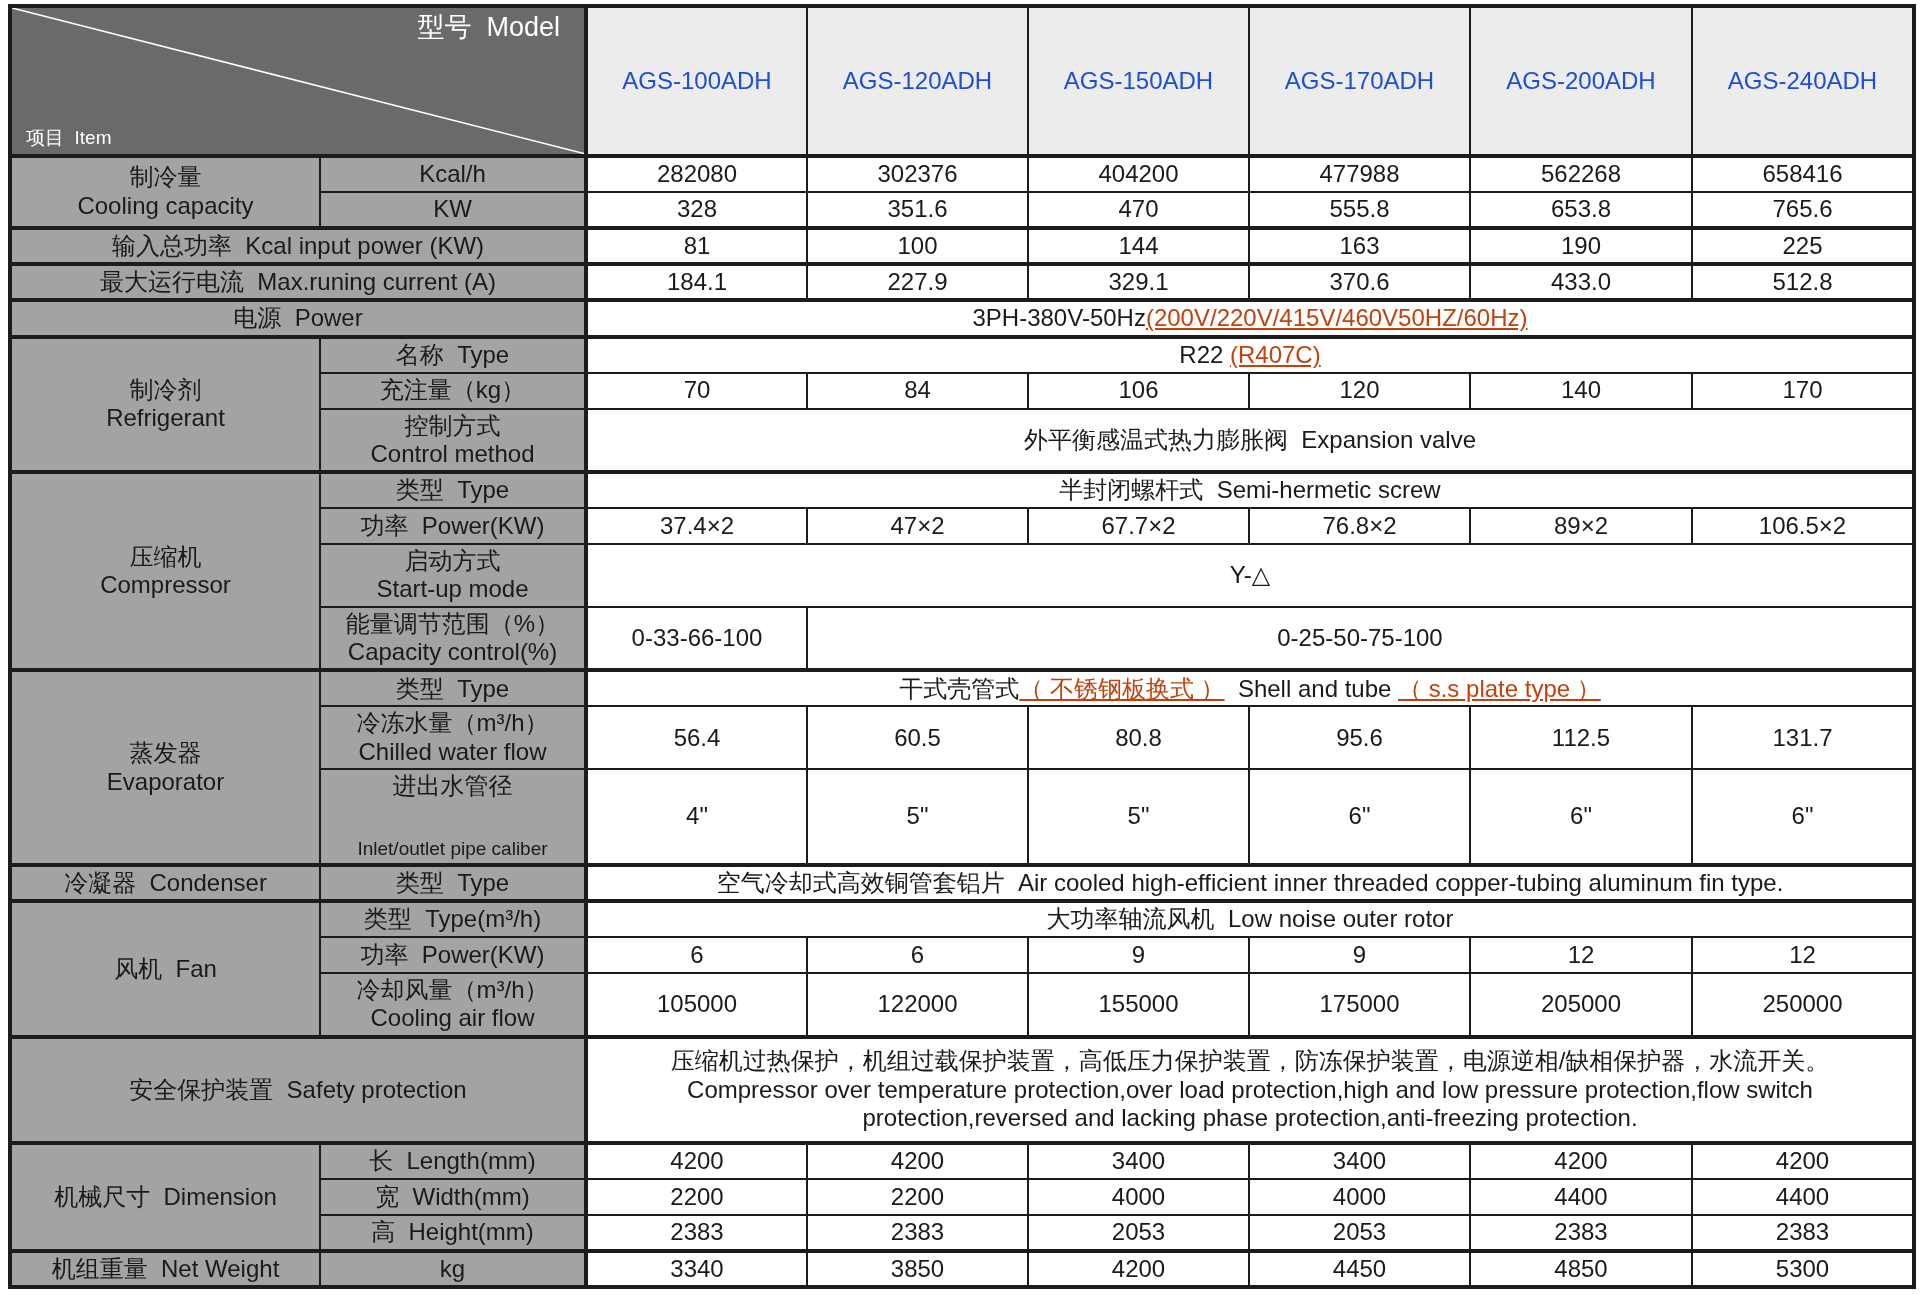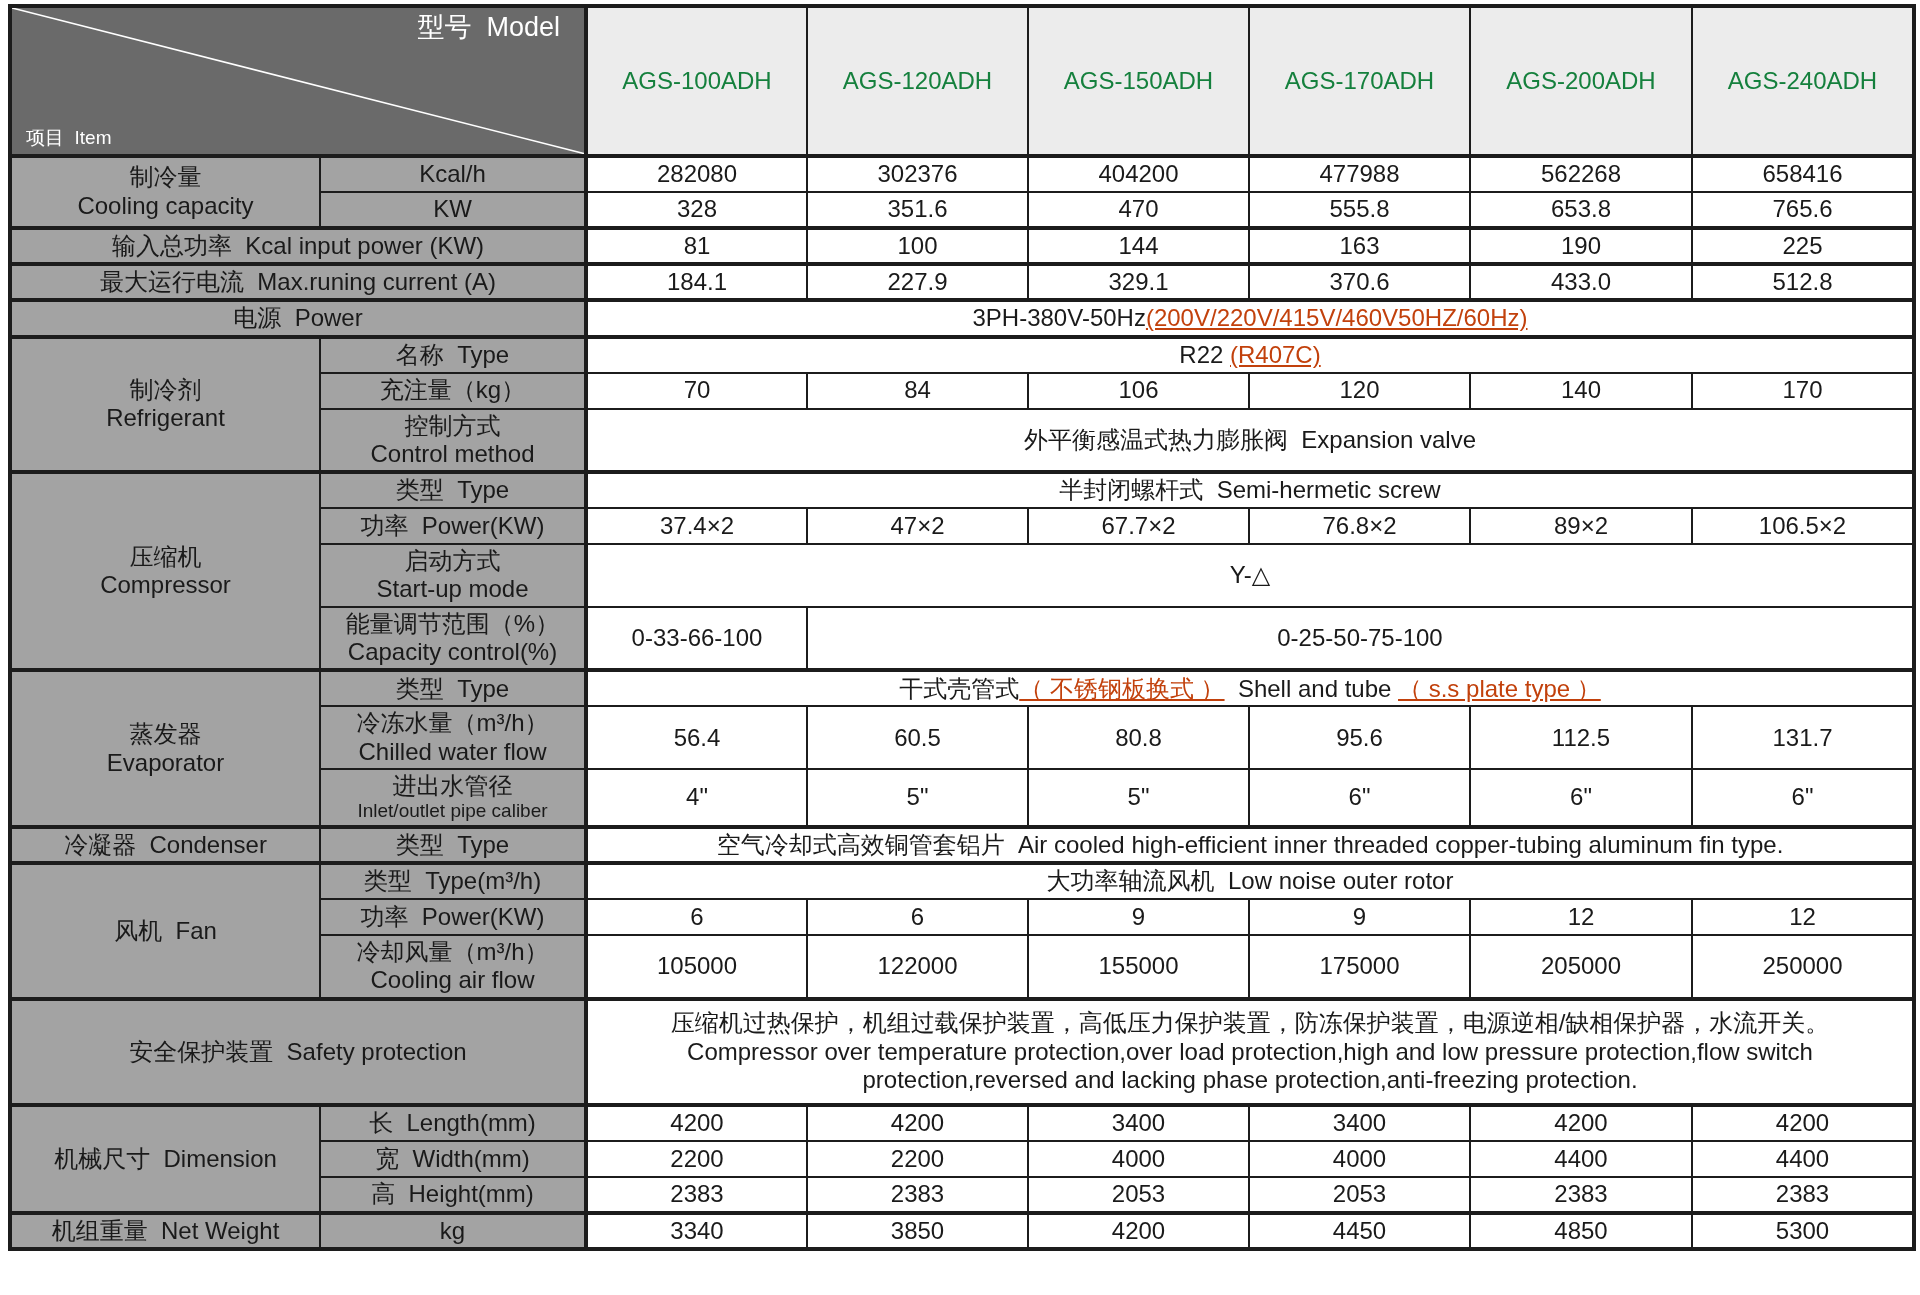--- a/index.html
+++ b/index.html
@@ -22,34 +22,34 @@
     border:2px solid #1c1c1c;
     text-align:center; vertical-align:middle;
     padding:2px 4px; font-size:24px; line-height:1.18;
     overflow:hidden; white-space:pre-wrap;
   }
   tr.gt > th, tr.gt > td { border-top:4px solid #1c1c1c; }
   td.d0, th.d0 { border-left:4px solid #1c1c1c; }
   .lbl { background:#a3a3a3; }
   .v { background:#ffffff; }
   .red { color:#c2410c;text-decoration:underline; }
-  .small { font-size:19px; }
+  .small { font-size:19px;margin-top:38px; }
   .corner {
     background:#6a6a6a; position:relative; padding:0;
   }
   .corner svg { position:absolute; left:0; top:0; width:100%; height:100%; display:block; }
   .corner-model {
     position:absolute; top:4px; right:24px; color:#ffffff;
     font-size:27px; font-weight:400;
   }
   .corner-item {
     position:absolute; bottom:4px; left:14px; color:#ffffff;
     font-size:19px; font-weight:400;
   }
-  .model-h { background:#ececec; font-size:26px; font-weight:400; color:#15803d; }
+  .model-h { background:#ececec; font-size:26px; font-weight:400; color:#1d4ed8; }
   tr.hh { height:66px; }
   tr.h1 { height:36px; }
   tr.h2 { height:56px; }
   tr.hs { height:106px; }
 </style>
 </head>
 <body>
 
 <div class="page">
 

